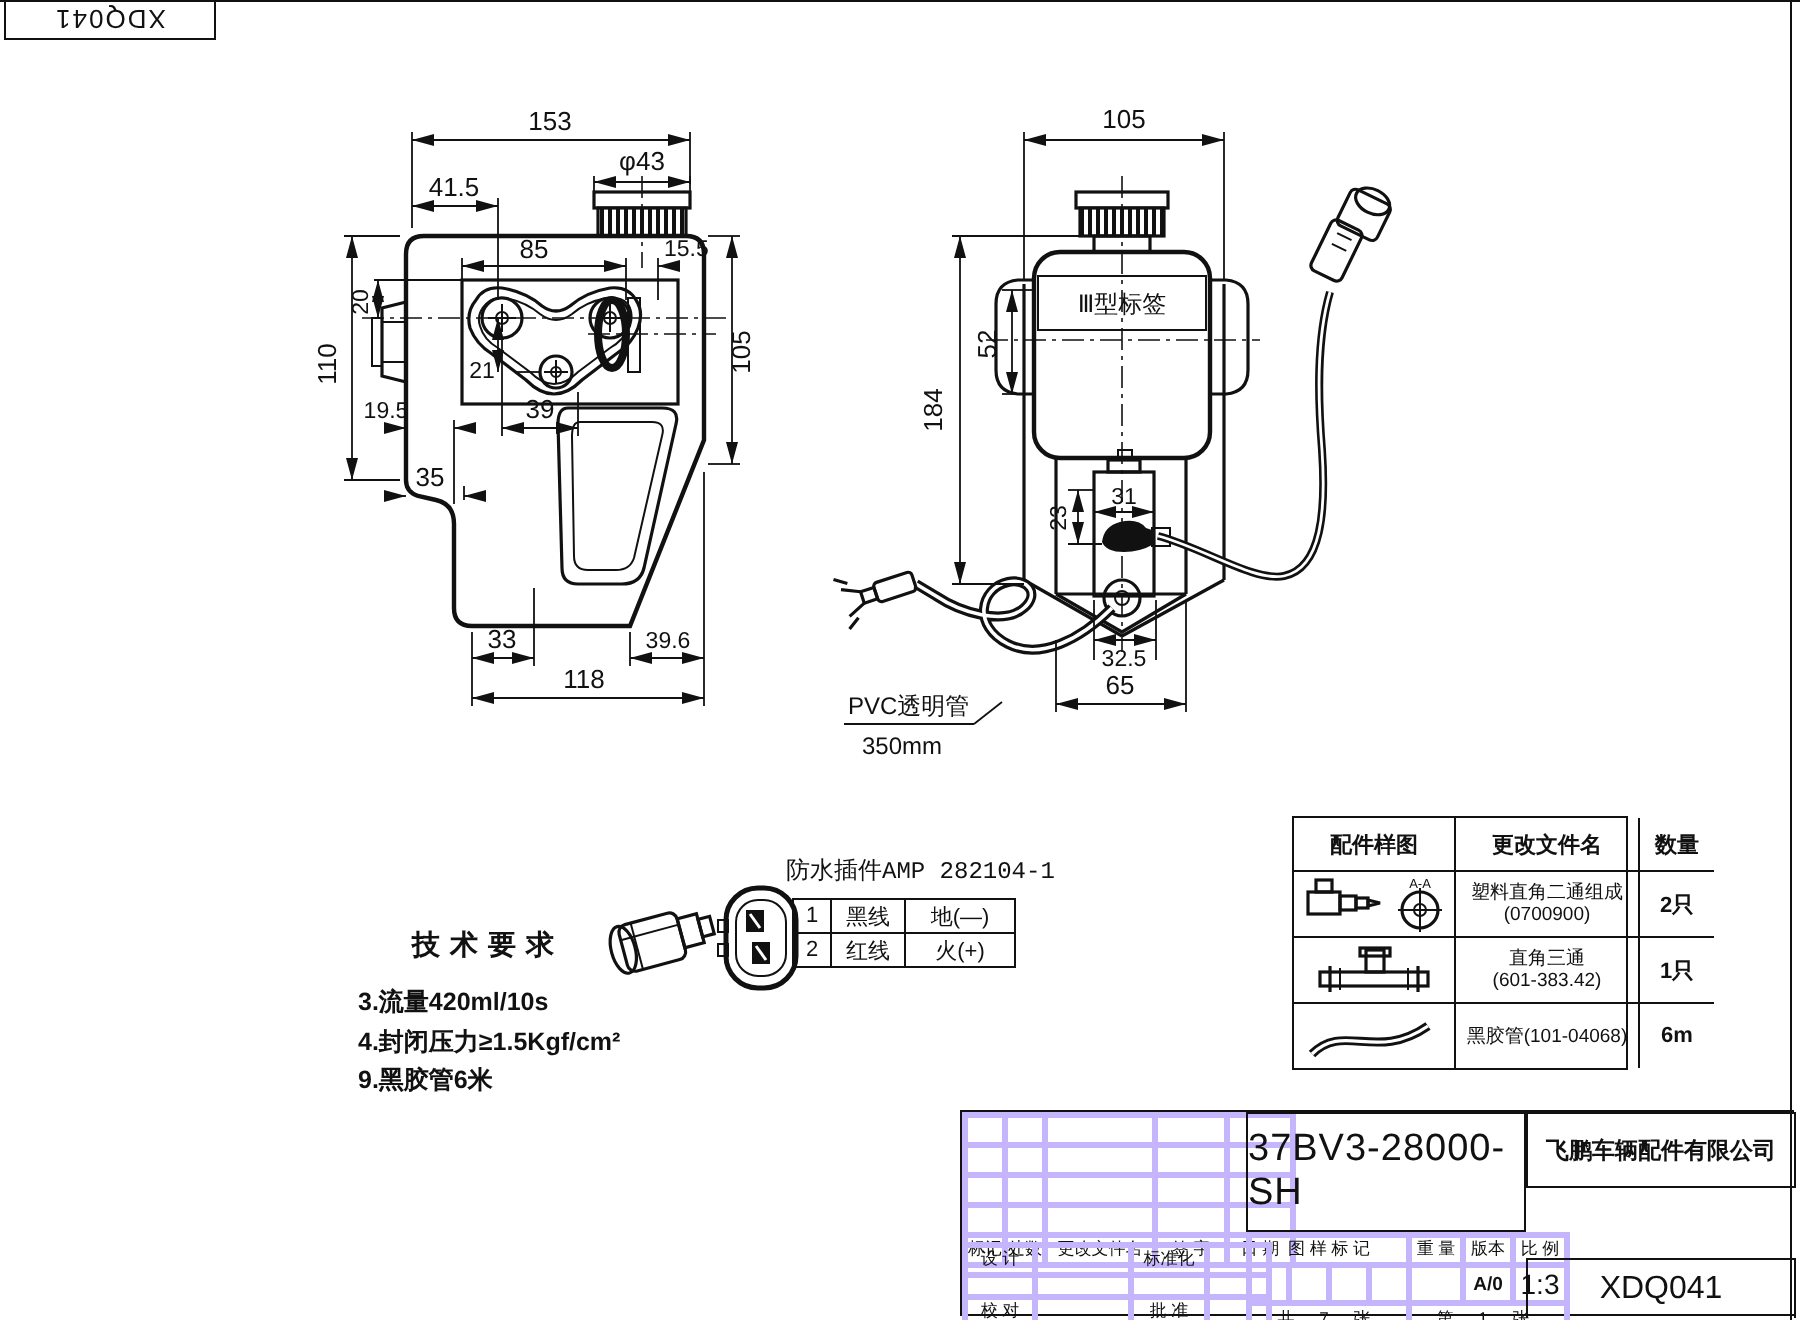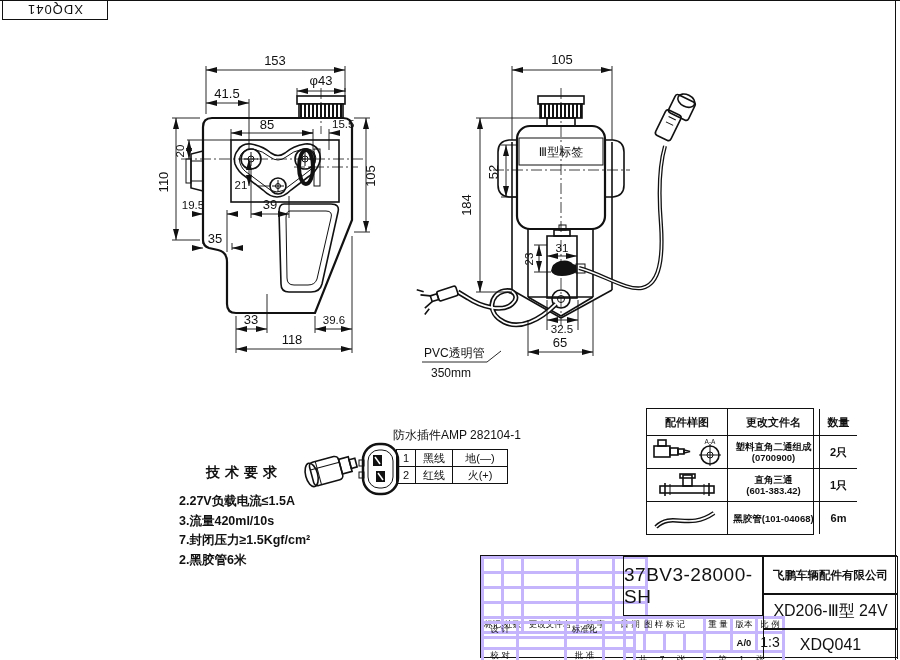--- a/index.html
+++ b/index.html
@@ -18,38 +18,38 @@
   .med{stroke:#111;stroke-width:1.6;fill:none;}
   .thick{stroke:#111;stroke-width:2.2;fill:none;}
   .dim{stroke:#111;stroke-width:0.9;fill:none;}
   .cl{stroke:#111;stroke-width:0.8;fill:none;stroke-dasharray:11 3 2 3;}
   text.dimtxt{font-family:"Liberation Sans",sans-serif;font-size:13px;fill:#111;}
   text.small{font-size:11.5px;}
   
   .tech-title{left:206px;top:464px;width:120px;font-size:14px;font-weight:bold;letter-spacing:5px;}
   .tech-items{left:179px;top:492px;width:230px;font-size:12.5px;font-weight:600;line-height:19.5px;}
   
-  .amp-title{left:393px;top:427px;width:190px;font-size:12px;}
+  .amp-title{left:393px;top:427px;width:190px;font-size:12px;font-family:Liberation Mono, monospace;}
   table{border-collapse:collapse;}
   .amp-table{position:absolute;left:396px;top:449px;}
   .amp-table td{border:1.2px solid #111;font-size:11px;text-align:center;padding:0;}
   .amp-c1{width:18px;height:16px;}
   .amp-c2{width:36px;}
   .amp-c3{width:54px;}
   
   .parts{left:623px;top:408px;width:168px;border:1.5px solid #111;margin-left:23px;}
   .parts .prow{display:grid;grid-template-columns:80px 92px 38px;}
   .parts .pc{box-sizing:border-box;border-left:1px solid #111;border-top:1px solid #111;
              display:flex;align-items:center;justify-content:center;flex-direction:column;
              text-align:center;}
   .parts .prow .pc:first-child{border-left:none;}
   .parts .prow:first-child .pc{border-top:none;}
   .parts .phead{height:26px;font-size:11px;font-weight:bold;}
   .parts .pbody{height:33px;}
-  .pname{font-size:9.5px;font-weight:bold;line-height:11px;}
+  .pname{font-size:9.5px;font-weight:normal;line-height:11px;}
   .pqty{font-size:11px;font-weight:bold;}
   
   .tblock{left:480px;top:555px;width:417px;height:103px;border-top:1.5px solid #111;border-left:1.5px solid #111;
           border-bottom:1.5px solid #111;}
   .tblock table td{border:3px solid #c4b5fd;padding:0;text-align:center;font-size:8.5px;
                    overflow:hidden;white-space:nowrap;}
   .rev-table{position:absolute;left:0;top:0;}
   .sig-table{position:absolute;left:0;top:65px;}
   .stamp-table{position:absolute;left:142px;top:60px;}
   .dwgno{left:142px;top:0;width:140px;height:60px;border:1px solid #111;
@@ -325,24 +325,23 @@
       <rect x="359" y="472" width="5" height="6" class="thin" fill="#fff"></rect>
       <rect x="373" y="455" width="9" height="11" fill="#111"></rect>
       <line x1="375" y1="457" x2="380" y2="464" stroke="#fff" stroke-width="1.5"></line>
       <rect x="376" y="471" width="9" height="11" fill="#111"></rect>
       <line x1="378" y1="473" x2="383" y2="480" stroke="#fff" stroke-width="1.5"></line>
     </g>
   </svg>
 
   <div class="abs tech-title">技术要求</div>
   <div class="abs tech-items">
-    <div>2.27V负载电流≤1.5A</div>
     <div>3.流量420ml/10s</div>
-    <div>7.封闭压力≥1.5Kgf/cm²</div>
-    <div>2.黑胶管6米</div>
+    <div>4.封闭压力≥1.5Kgf/cm²</div>
+    <div>9.黑胶管6米</div>
   </div>
 
   <div class="abs amp-title">防水插件AMP 282104-1</div>
   <table class="amp-table">
     <tbody>
         <tr>
       <td class="amp-c1">1</td>
       <td class="amp-c2">黑线</td>
       <td class="amp-c3">地(—)</td>
     </tr>
@@ -499,17 +498,16 @@
         <td style="font-size:14px;font-weight:normal">1:3</td>
       </tr>
       <tr>
         <td colspan="4" style="height:14px" class="ls5">共 7 张</td>
         <td colspan="3" class="ls5">第 1 张</td>
       </tr>
     </tbody>
       </table>
 
     <div class="abs company">飞鹏车辆配件有限公司</div>
-    <div class="abs model">XD206-Ⅲ型 24V</div>
     <div class="abs codebox">XDQ041</div>
   </div>
 
 </div>
 
 </body></html>

